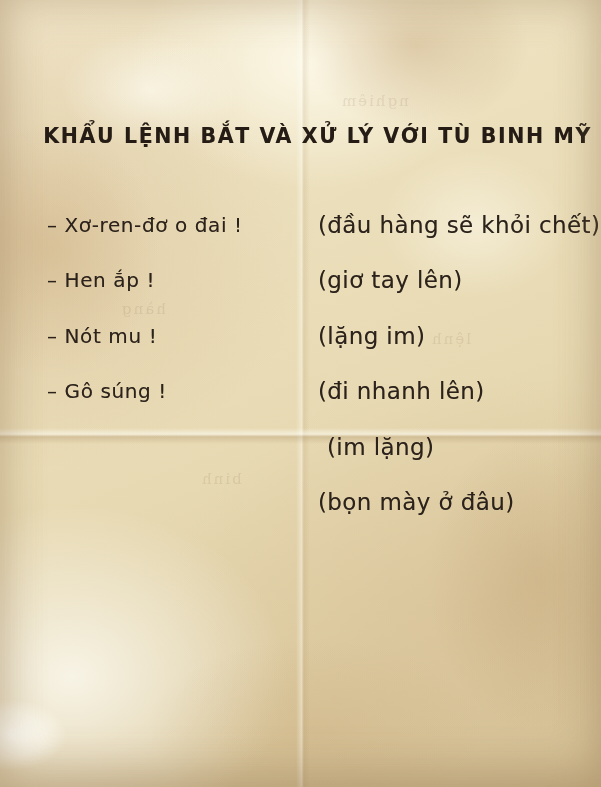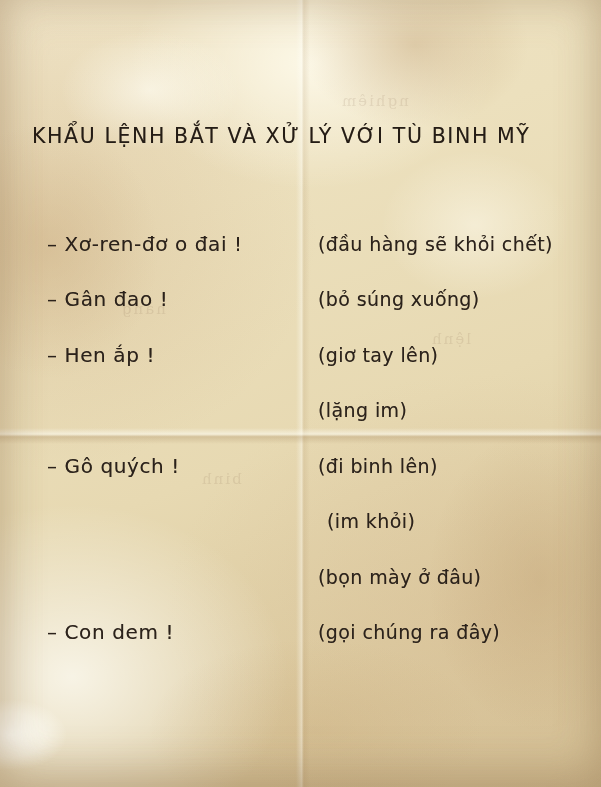--- a/index.html
+++ b/index.html
@@ -102,52 +102,53 @@
     inset: 0;
     color: #2a211a;
   }
 
   .title {
     position: absolute;
     left: 32px;
     top: 124px;
     width: 560px;
     font-family: "DejaVu Sans", sans-serif;
-    font-weight: normal;
+    font-weight: bold;
     font-size: 20.5px;
     letter-spacing: 1.6px;
     color: #241c15;
     white-space: nowrap;
+    text-align: right;
   }
 
   .list {
     position: absolute;
     left: 0;
-    top: 216px;
+    top: 197px;
     width: 601px;
   }
   .row {
     position: relative;
     height: 55.5px;
     display: flex;
     align-items: center;
   }
   .cmd {
     position: absolute;
     left: 47px;
     font-size: 20px;
     font-family: "DejaVu Sans", sans-serif;
     color: #2b221b;
     letter-spacing: 0.6px;
     white-space: nowrap;
   }
   .gloss {
     position: absolute;
     left: 318px;
-    font-size: 19px;
+    font-size: 23px;
     font-family: "DejaVu Sans", sans-serif;
     color: #2b221b;
     letter-spacing: 0.4px;
     white-space: nowrap;
   }
   .gloss.indent { left: 327px; }
 
   
   .cmd, .gloss, .title {
     text-shadow: 0 0 0.6px rgba(40,30,20,0.35);
@@ -178,50 +179,43 @@
 
     <div class="title">KHẨU LỆNH BẮT VÀ XỬ LÝ VỚI TÙ BINH MỸ</div>
 
     <div class="list">
 
       <div class="row">
         <span class="cmd">– Xơ-ren-đơ o đai !</span>
         <span class="gloss">(đầu hàng sẽ khỏi chết)</span>
       </div>
 
-      <div class="row">
-        <span class="cmd">– Gân đao !</span>
-        <span class="gloss">(bỏ súng xuống)</span>
-      </div>
 
       <div class="row">
         <span class="cmd">– Hen ắp !</span>
         <span class="gloss">(giơ tay lên)</span>
       </div>
 
 
       <div class="row">
+        <span class="cmd">– Nót mu !</span>
         <span class="gloss">(lặng im)</span>
       </div>
 
       <div class="row">
-        <span class="cmd">– Gô quých !</span>
-        <span class="gloss">(đi binh lên)</span>
-      </div>
-
-      <div class="row">
-        <span class="gloss indent">(im khỏi)</span>
+        <span class="cmd">– Gô súng !</span>
+        <span class="gloss">(đi nhanh lên)</span>
+      </div>
+
+      <div class="row">
+        <span class="gloss indent">(im lặng)</span>
       </div>
 
       <div class="row">
         <span class="gloss">(bọn mày ở đâu)</span>
       </div>
 
-      <div class="row">
-        <span class="cmd">– Con dem !</span>
-        <span class="gloss">(gọi chúng ra đây)</span>
-      </div>
 
     </div>
   </div>
 
   <div class="edge-dark"></div>
 </div>
 
 </body></html>

